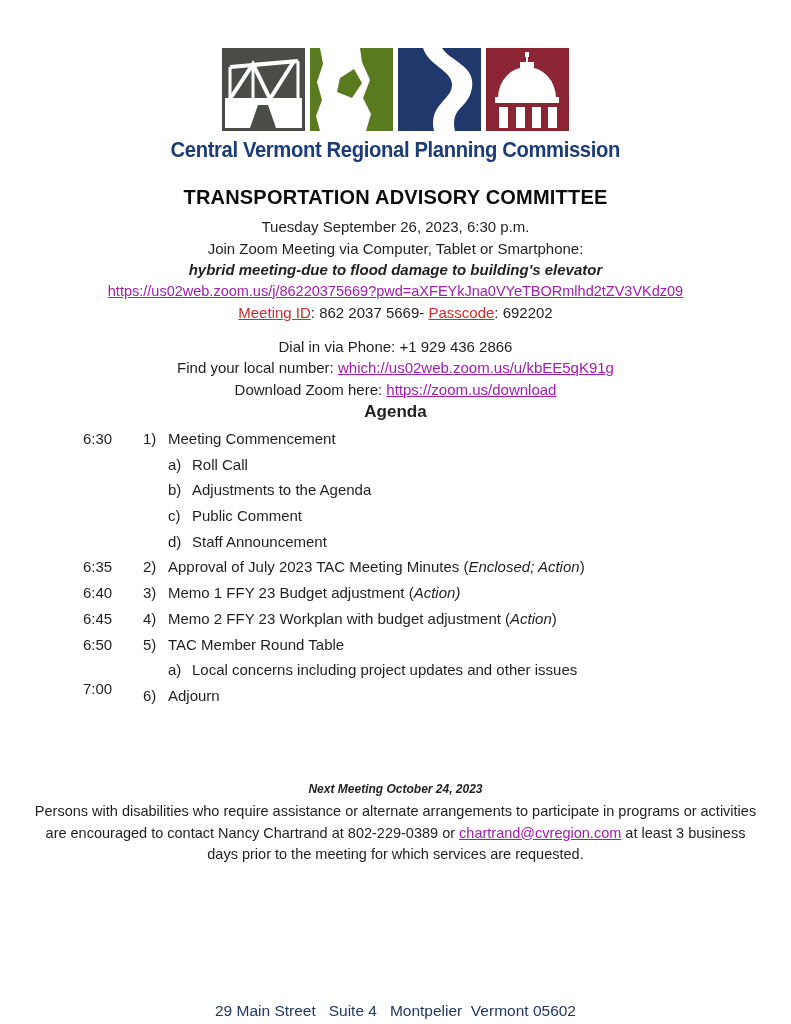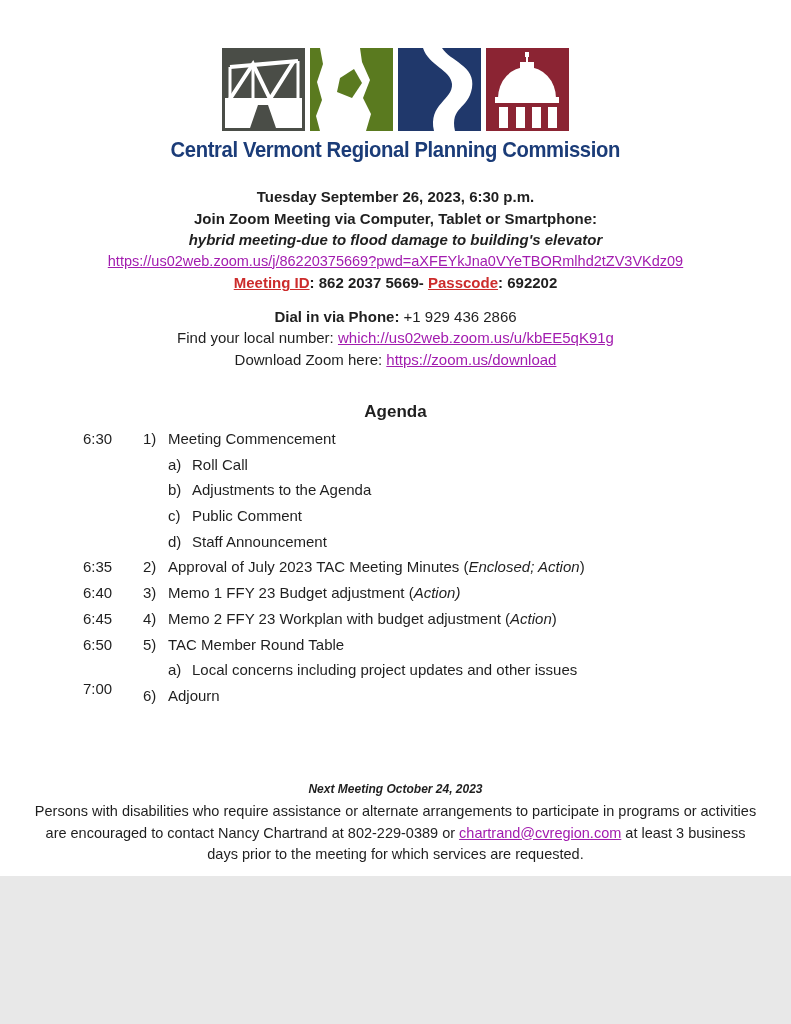--- a/index.html
+++ b/index.html
@@ -1,32 +1,32 @@
 <!DOCTYPE html>
 <html><head>
 <meta charset="utf-8">
 <style>
   html,body{margin:0;padding:0;background:#e8e8e8;}
   .page{
-    position:relative;width:791px;height:876px;margin:0 auto;background:#ffffff;
+    position:relative;width:791px;height:1024px;margin:0 auto;background:#ffffff;
     font-family:"Liberation Sans",sans-serif;color:#1f1f1f;overflow:hidden;
   }
   
   .logo{position:absolute;top:48px;left:0;right:0;text-align:center;}
   .tiles{display:flex;justify-content:center;gap:5px;}
   .tile{width:83px;height:83px;display:block;}
   .logo-caption{
     display:inline-block;margin-top:6px;font-size:22px;font-weight:bold;color:#1b3c78;
     letter-spacing:-0.4px;transform:scaleX(.92);transform-origin:center;white-space:nowrap;
   }
   
   .head{position:absolute;top:186px;left:0;right:0;text-align:center;}
   .title{font-size:20px;font-weight:bold;color:#0d0d0d;margin:0 0 7px 0;letter-spacing:.2px;}
   .line{font-size:15px;line-height:21.5px;}
-  .b{font-weight:bold;}
+  .b{font-weight:normal;}
   .bi{font-weight:bold;font-style:italic;}
   .small{font-size:14.5px;}
   a.link{color:#a21caf;text-decoration:underline;cursor:pointer;}
   .red{color:#cc2c2c;text-decoration:underline;}
   .gap-top{margin-top:12px;}
   
   .agenda-h{position:absolute;top:402px;left:0;right:0;text-align:center;font-size:17px;font-weight:bold;}
   .agenda{position:absolute;top:428px;left:0;right:10px;}
   .arow{display:flex;padding-left:83px;font-size:15px;line-height:21px;margin-bottom:4.7px;}
   .atime{width:60px;flex:none;}
@@ -85,20 +85,21 @@
         <rect x="13" y="59" width="9" height="21" fill="#ffffff"></rect>
         <rect x="30" y="59" width="9" height="21" fill="#ffffff"></rect>
         <rect x="46" y="59" width="9" height="21" fill="#ffffff"></rect>
         <rect x="62" y="59" width="9" height="21" fill="#ffffff"></rect>
       </svg>
     </div>
     <div class="logo-caption">Central Vermont Regional Planning Commission</div>
   </div>
 
   <div class="head">
+    <h1 class="title">TRANSPORTATION ADVISORY COMMITTEE</h1>
     <div class="line b">Tuesday September 26, 2023, 6:30 p.m.</div>
     <div class="line b">Join Zoom Meeting via Computer, Tablet or Smartphone:</div>
     <div class="line bi">hybrid meeting-due to flood damage to building's elevator</div>
     <div class="line small">
       <a class="link" href="#">https://us02web.zoom.us/j/86220375669?pwd=aXFEYkJna0VYeTBORmlhd2tZV3VKdz09</a>
     </div>
     <div class="line b">
       <span class="red">Meeting ID</span><span>: 862 2037 5669- </span><span class="red">Passcode</span><span>: 692202</span>
     </div>
     <div class="line gap-top">

